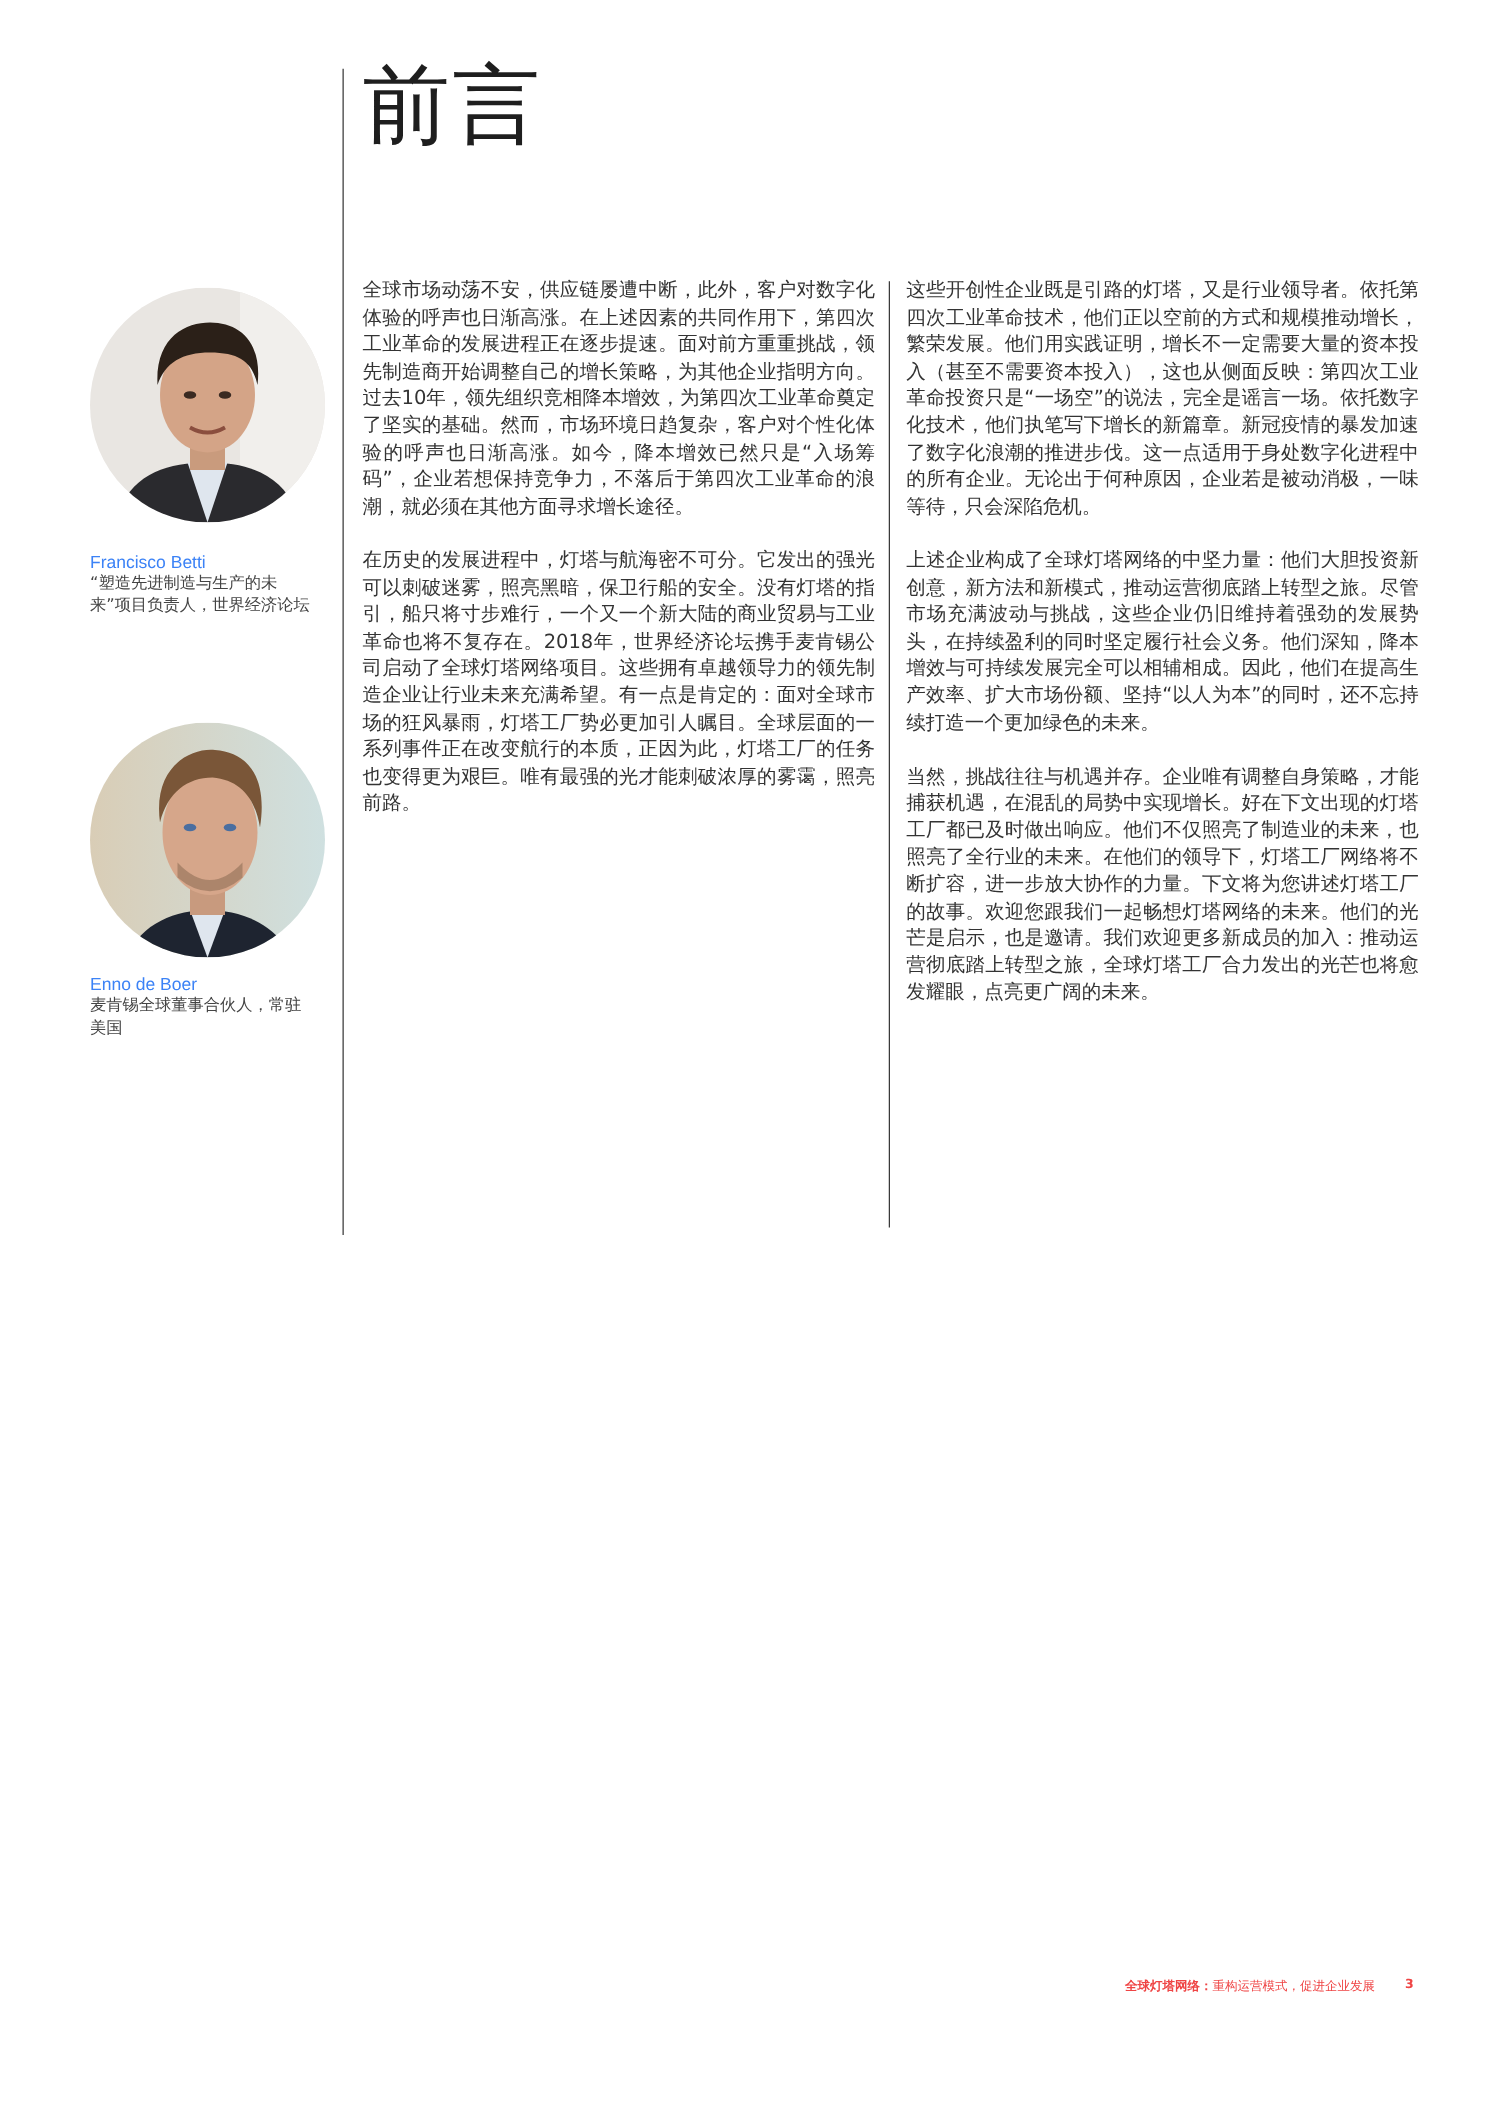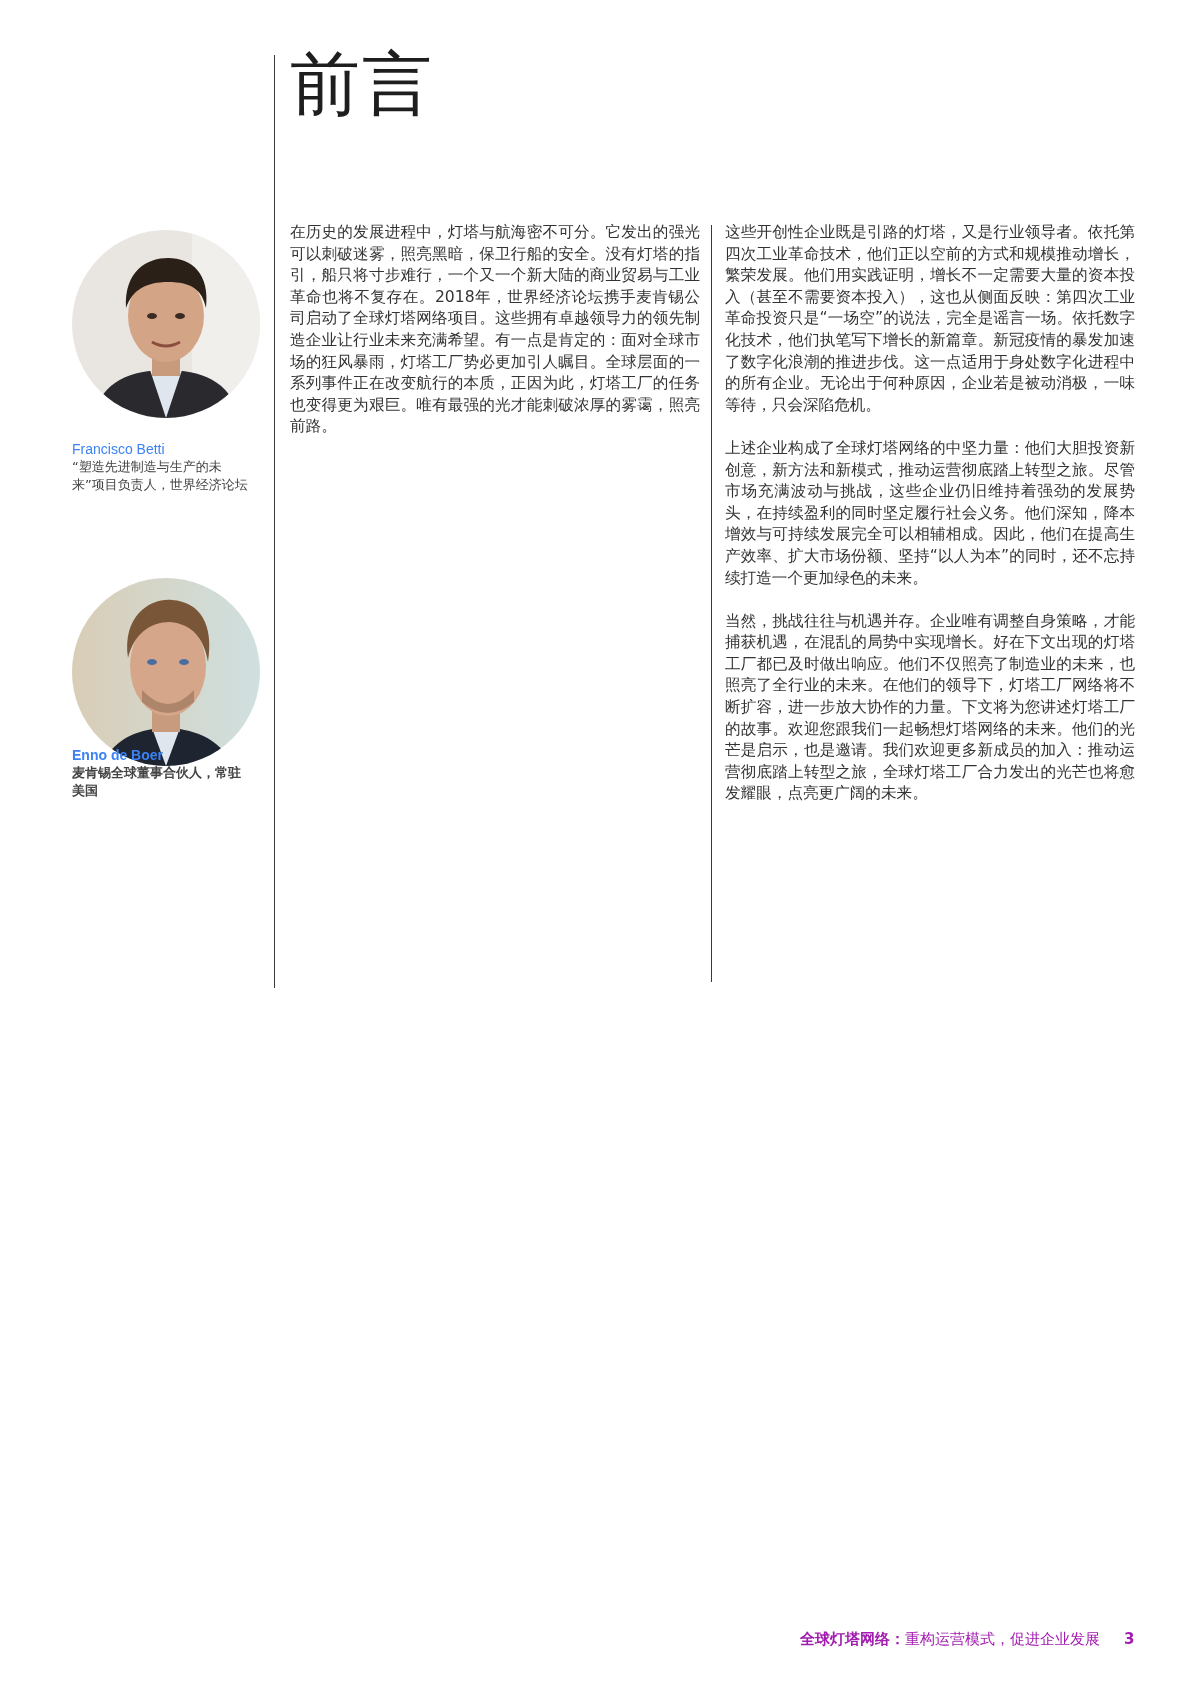--- a/index.html
+++ b/index.html
@@ -27,32 +27,32 @@
   }
   .portrait svg { width: 100%; height: 100%; display: block; }
   .p1 { top: 230px; }
   .p2 { top: 578px; }
   .caption {
     position: absolute; left: 72px; width: 180px;
     font-size: 13px; line-height: 18px; color: #444;
   }
   .caption .name { font-family: "Liberation Sans", sans-serif; font-size: 14px; color: #3b82f6; display: block; }
   .c1 { top: 440px; }
-  .c2 { top: 746px; font-weight: bold; }
+  .c2 { top: 778px; }
   .col {
     position: absolute; top: 222px; width: 410px;
     font-size: 15.6px; line-height: 21.6px; color: #333;
     text-align: justify; text-justify: inter-character;
   }
   .col p { margin: 0 0 21.6px 0; }
   .col-left { left: 290px; }
   .col-right { left: 725px; }
   .footer {
-    position: absolute; top: 1630px; left: 0; right: 0; height: 20px;
-    font-size: 15px; color: #a21caf;
+    position: absolute; top: 1582px; left: 0; right: 0; height: 20px;
+    font-size: 10px; color: #ef4444;
   }
   .footer .title { position: absolute; right: 100px; top: 0; white-space: nowrap; }
   .footer .title b { font-weight: bold; }
   .footer .page { position: absolute; left: 1124px; top: 0; font-weight: bold; }
 </style>
 </head>
 <body>
 
 <div class="left-rule"></div>
 <div class="mid-rule"></div>
@@ -96,20 +96,21 @@
     <ellipse cx="112" cy="84" rx="5" ry="3" fill="#4a6ea0"></ellipse>
     <path d="M70 112 Q96 140 122 112 L122 124 Q96 146 70 124 Z" fill="#8a6a52" opacity="0.55"></path>
   </svg>
 </div>
 <div class="caption c2">
   <span class="name">Enno de Boer</span>
   <span>麦肯锡全球董事合伙人，常驻美国</span>
 </div>
 
 <div class="col col-left">
+  <p>全球市场动荡不安，供应链屡遭中断，此外，客户对数字化体验的呼声也日渐高涨。在上述因素的共同作用下，第四次工业革命的发展进程正在逐步提速。面对前方重重挑战，领先制造商开始调整自己的增长策略，为其他企业指明方向。过去10年，领先组织竞相降本增效，为第四次工业革命奠定了坚实的基础。然而，市场环境日趋复杂，客户对个性化体验的呼声也日渐高涨。如今，降本增效已然只是“入场筹码”，企业若想保持竞争力，不落后于第四次工业革命的浪潮，就必须在其他方面寻求增长途径。</p>
   <p>在历史的发展进程中，灯塔与航海密不可分。它发出的强光可以刺破迷雾，照亮黑暗，保卫行船的安全。没有灯塔的指引，船只将寸步难行，一个又一个新大陆的商业贸易与工业革命也将不复存在。2018年，世界经济论坛携手麦肯锡公司启动了全球灯塔网络项目。这些拥有卓越领导力的领先制造企业让行业未来充满希望。有一点是肯定的：面对全球市场的狂风暴雨，灯塔工厂势必更加引人瞩目。全球层面的一系列事件正在改变航行的本质，正因为此，灯塔工厂的任务也变得更为艰巨。唯有最强的光才能刺破浓厚的雾霭，照亮前路。</p>
 </div>
 
 <div class="col col-right">
   <p>这些开创性企业既是引路的灯塔，又是行业领导者。依托第四次工业革命技术，他们正以空前的方式和规模推动增长，繁荣发展。他们用实践证明，增长不一定需要大量的资本投入（甚至不需要资本投入），这也从侧面反映：第四次工业革命投资只是“一场空”的说法，完全是谣言一场。依托数字化技术，他们执笔写下增长的新篇章。新冠疫情的暴发加速了数字化浪潮的推进步伐。这一点适用于身处数字化进程中的所有企业。无论出于何种原因，企业若是被动消极，一味等待，只会深陷危机。</p>
   <p>上述企业构成了全球灯塔网络的中坚力量：他们大胆投资新创意，新方法和新模式，推动运营彻底踏上转型之旅。尽管市场充满波动与挑战，这些企业仍旧维持着强劲的发展势头，在持续盈利的同时坚定履行社会义务。他们深知，降本增效与可持续发展完全可以相辅相成。因此，他们在提高生产效率、扩大市场份额、坚持“以人为本”的同时，还不忘持续打造一个更加绿色的未来。</p>
   <p>当然，挑战往往与机遇并存。企业唯有调整自身策略，才能捕获机遇，在混乱的局势中实现增长。好在下文出现的灯塔工厂都已及时做出响应。他们不仅照亮了制造业的未来，也照亮了全行业的未来。在他们的领导下，灯塔工厂网络将不断扩容，进一步放大协作的力量。下文将为您讲述灯塔工厂的故事。欢迎您跟我们一起畅想灯塔网络的未来。他们的光芒是启示，也是邀请。我们欢迎更多新成员的加入：推动运营彻底踏上转型之旅，全球灯塔工厂合力发出的光芒也将愈发耀眼，点亮更广阔的未来。</p>
 </div>
 
 <div class="footer">

